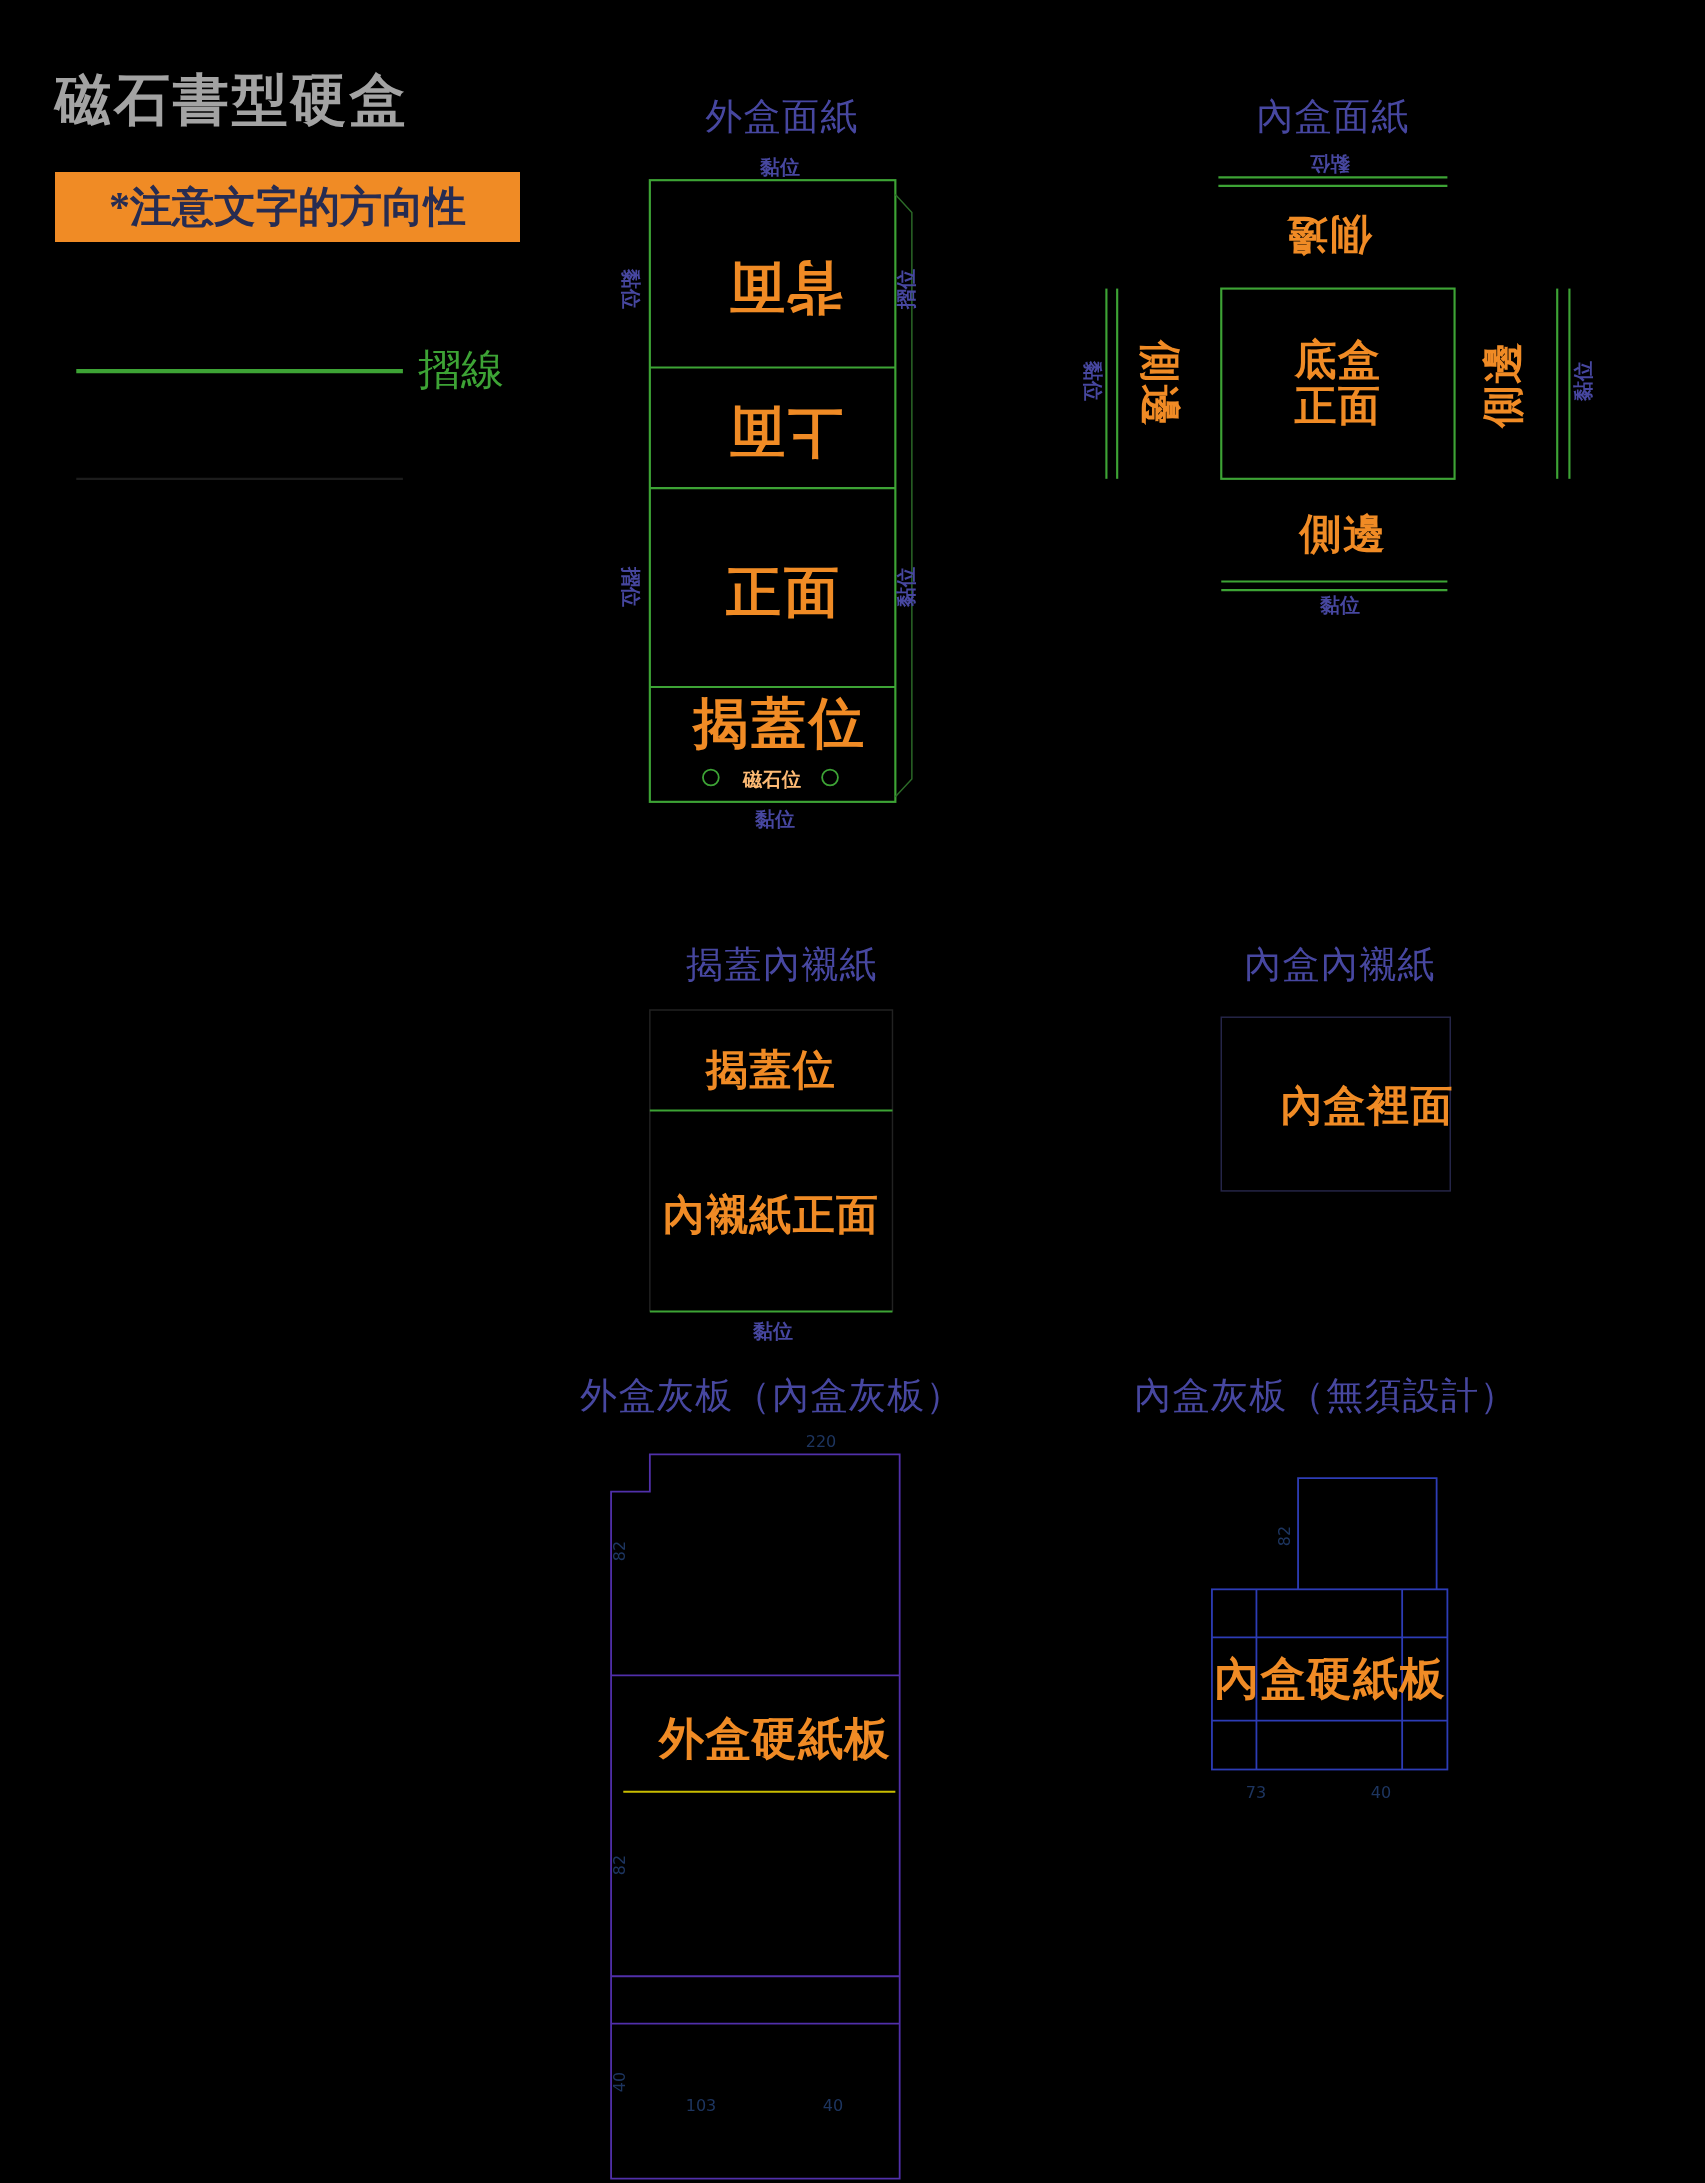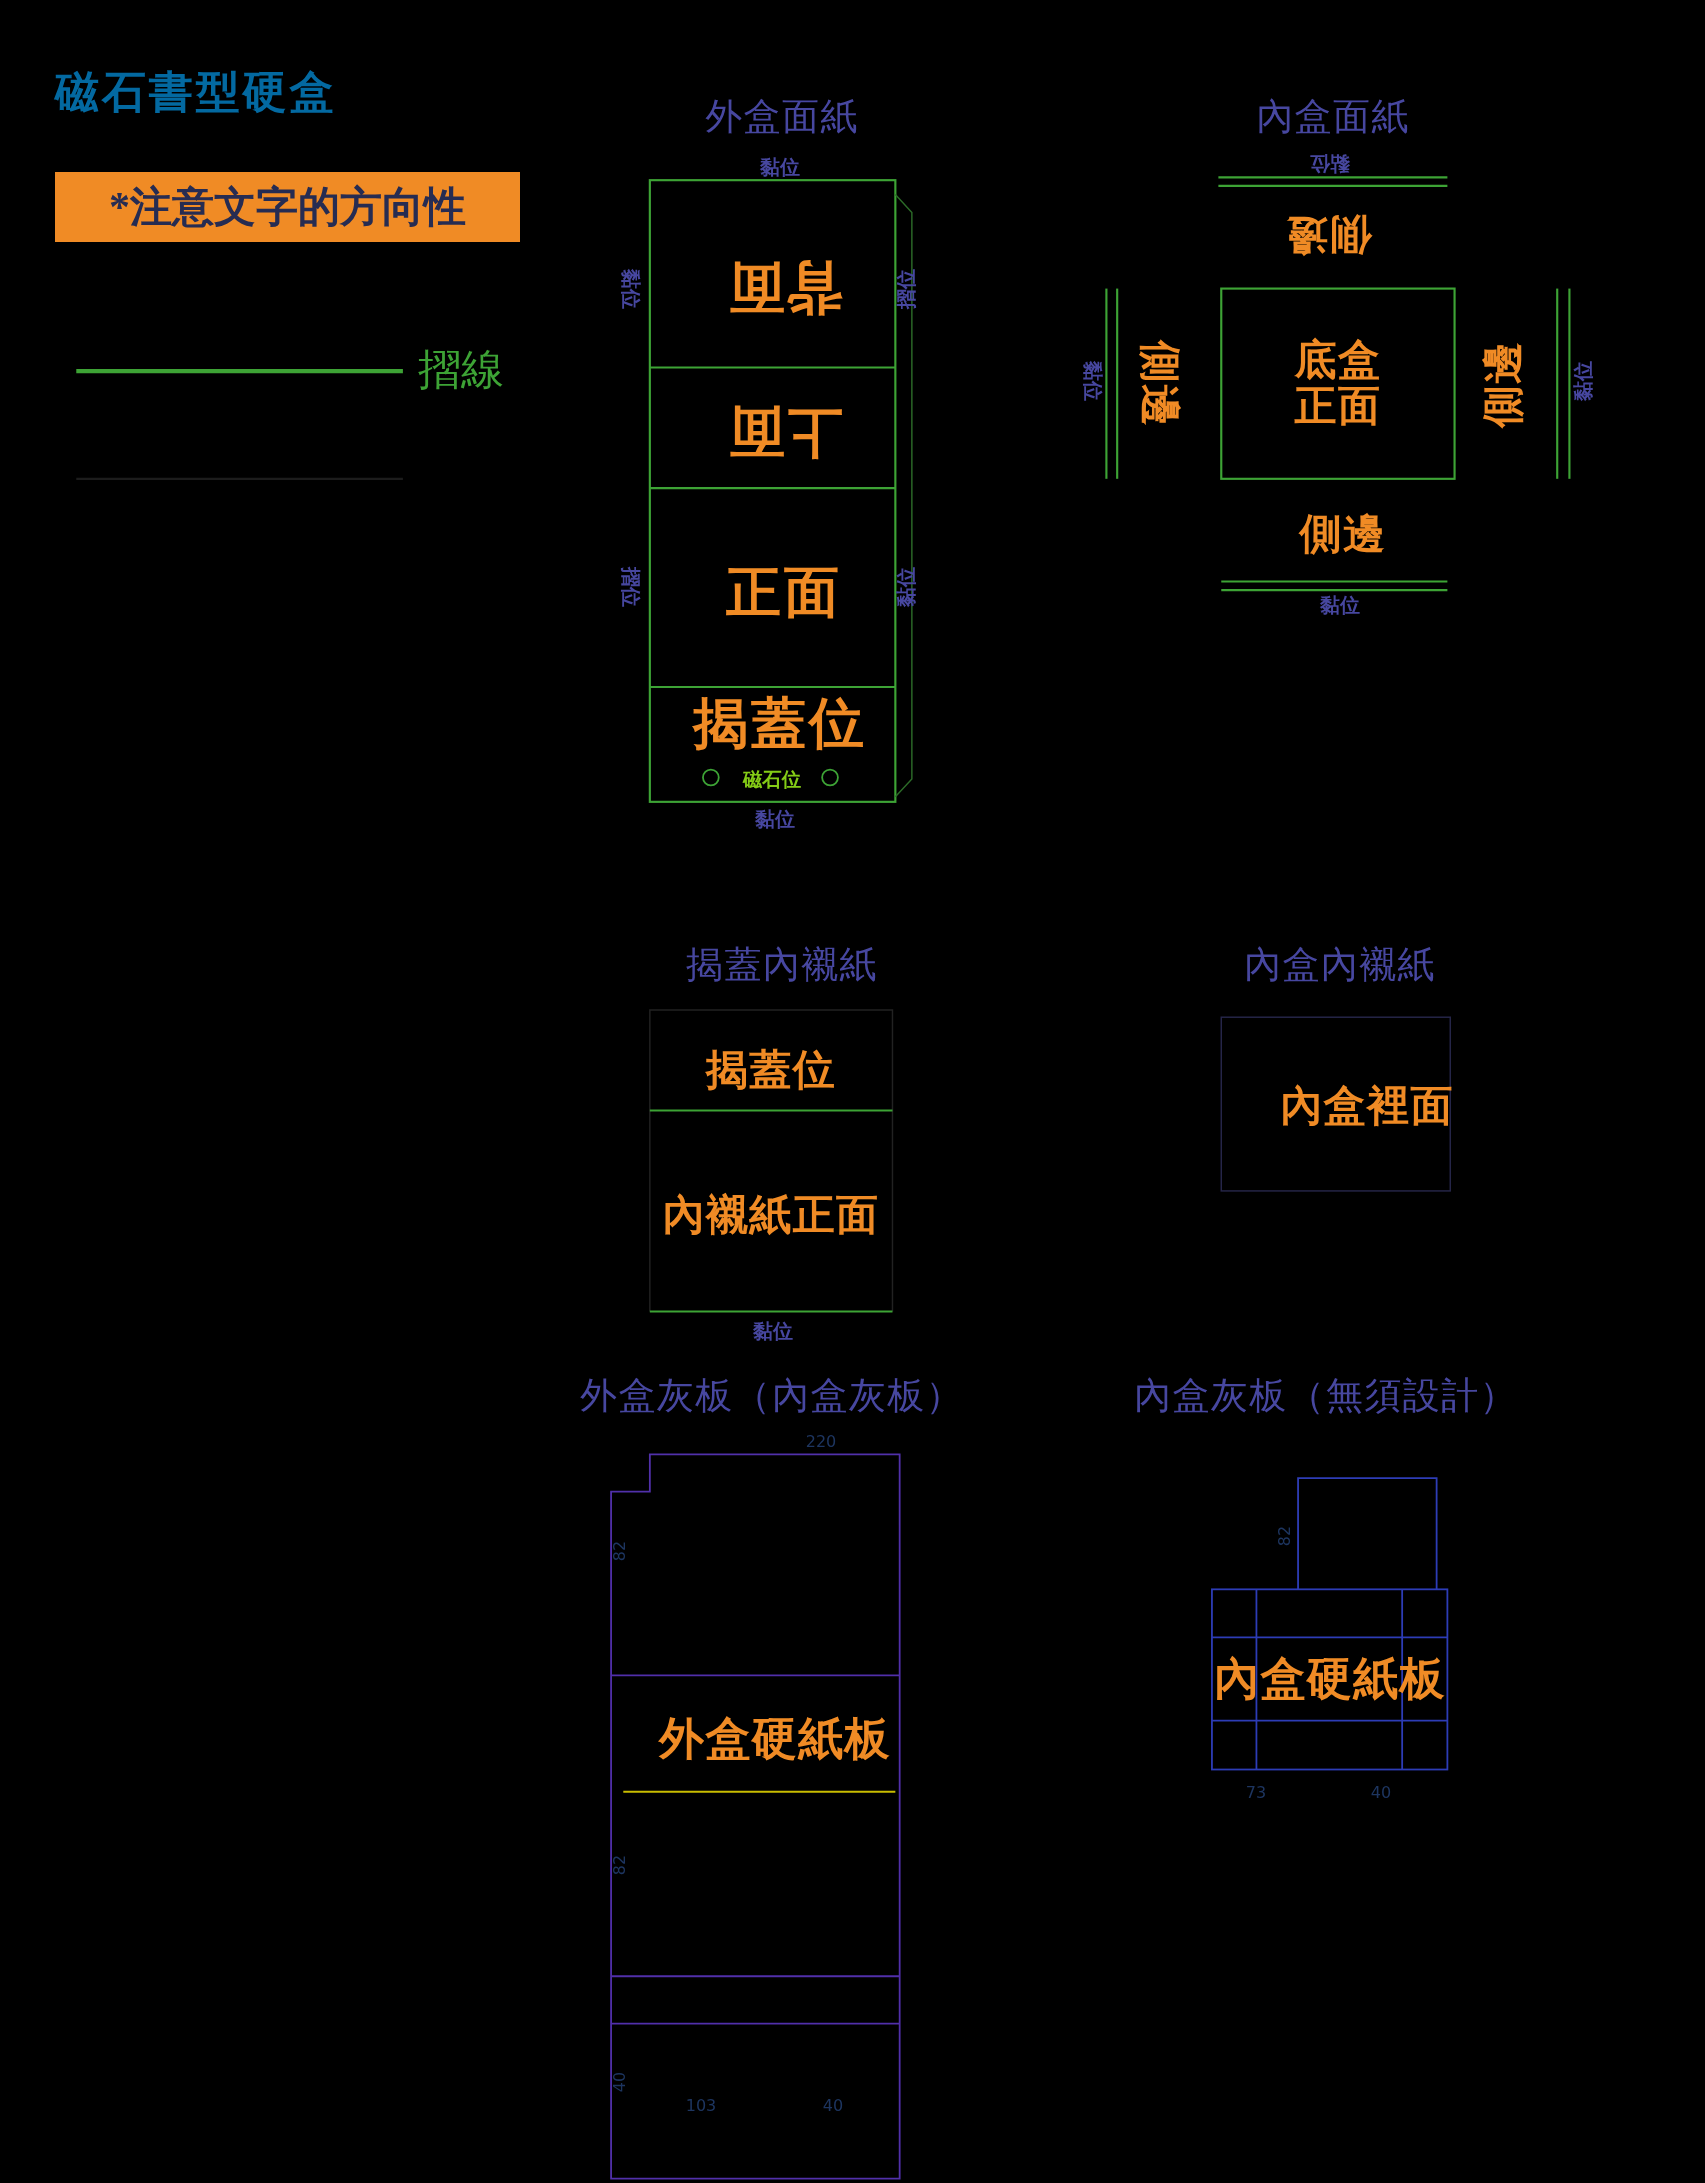--- a/index.html
+++ b/index.html
@@ -3,27 +3,27 @@
 <meta charset="utf-8">
 <style>
   html,body{margin:0;padding:0;background:#000;}
   .canvas{position:relative;width:1706px;height:2183px;background:#000;overflow:hidden;
           font-family:"Liberation Serif", serif;}
   svg.lines{position:absolute;left:0;top:0;}
   .lbl{position:absolute;transform:translate(-50%,-50%);white-space:nowrap;line-height:1.1;}
   .rot180{transform:translate(-50%,-50%) rotate(180deg);}
   .rot90{transform:translate(-50%,-50%) rotate(90deg);}
   .rot270{transform:translate(-50%,-50%) rotate(-90deg);}
-  .title-main{position:absolute;left:55px;top:63px;font-size:44px;font-weight:bold;color:#0369a1;letter-spacing:2.9px;}
+  .title-main{position:absolute;left:55px;top:63px;font-size:56px;font-weight:bold;color:#a3a3a3;letter-spacing:2.9px;}
   .note-box{position:absolute;left:55px;top:172px;width:465px;height:70px;background:#f08b25;
             display:flex;align-items:center;justify-content:center;}
   .note-box .note-text{font-size:42px;font-weight:bold;color:#262c52;}
   .h-purple{font-size:37px;font-weight:normal;color:#4747a0;letter-spacing:1.4px;}
   .small-p{font-size:20px;font-weight:bold;color:#4747a0;}
-  .small-o{font-size:19.4px;font-weight:bold;color:#84cc16;}
+  .small-o{font-size:19.4px;font-weight:bold;color:#fdba74;}
   .orange-xl{font-size:55px;font-weight:bold;color:#f08b25;letter-spacing:2.9px;}
   .orange-lg{font-size:42px;font-weight:bold;color:#f08b25;letter-spacing:1.4px;}
   .orange-board{font-size:45px;font-weight:bold;color:#f08b25;letter-spacing:1.4px;}
   .green-lbl{font-size:43px;font-weight:normal;color:#3da335;}
   .dim{font-size:16px;color:#1d3560;font-family:"DejaVu Sans", sans-serif;}
   .two-line span{display:block;text-align:center;}
 </style>
 </head>
 <body>
 

